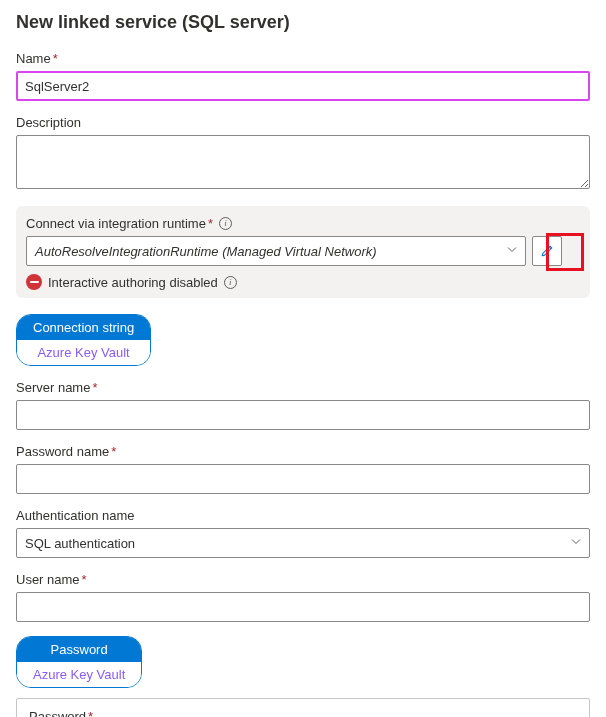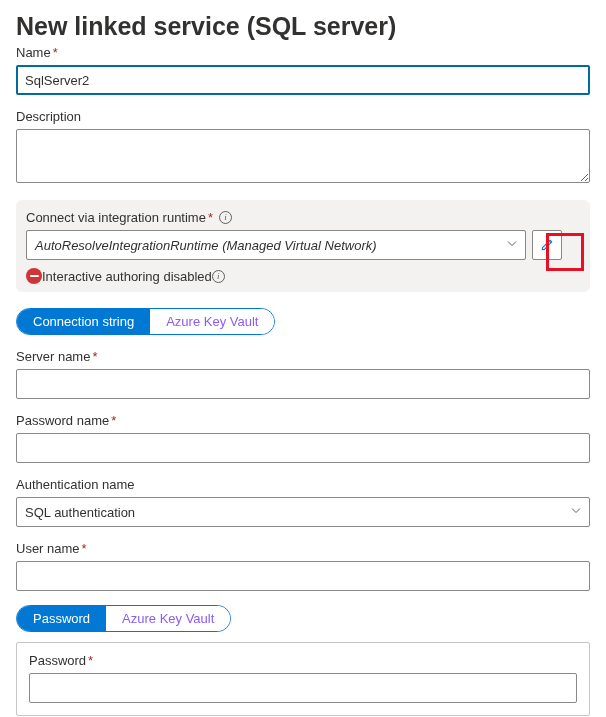--- a/index.html
+++ b/index.html
@@ -5,24 +5,24 @@
   * { box-sizing: border-box; margin: 0; padding: 0; }
   body {
     font-family: "Segoe UI", -apple-system, sans-serif;
     font-size: 13px;
     color: #323130;
     padding: 12px 16px;
     width: 606px;
     background: #fff;
   }
   .page-title {
-    font-size: 25px;
+    font-size: 18px;
     font-weight: 600;
     color: #323130;
-    margin-bottom: 4px;
+    margin-bottom: 18px;
   }
   .field { margin-bottom: 14px; }
   .field-label {
     display: block;
     font-size: 13px;
     color: #323130;
     margin-bottom: 5px;
   }
   .req { color: #a4262c; margin-left: 2px; }
   .text-input, .textarea, .select {
@@ -30,21 +30,21 @@
     border: 1px solid #8a8886;
     border-radius: 2px;
     padding: 5px 8px;
     font-size: 13px;
     font-family: inherit;
     color: #323130;
     background: #fff;
     outline: none;
   }
   .text-input { height: 30px; }
-  .text-input.focused { border: 2px solid #0369a1; padding: 4px 7px; }
+  .text-input.focused { border: 2px solid #d946ef; padding: 4px 7px; }
   .textarea { height: 54px; resize: both; }
   .select {
     height: 30px;
     appearance: none;
     background-image: none;
     position: relative;
   }
   .select-wrap { position: relative; width: 100%; }
   .select-wrap .chev {
     position: absolute;
@@ -79,21 +79,21 @@
     color: #0078d4;
   }
   .edit-highlight {
     position: absolute;
     border: 3px solid #e81123;
     pointer-events: none;
   }
   .status-row {
     display: flex;
     align-items: center;
-    gap: 0;
+    gap: 6px;
     margin-top: 8px;
     font-size: 13px;
     color: #323130;
   }
   .blocked-icon {
     width: 16px; height: 16px;
     border-radius: 50%;
     background: #d13438;
     display: flex;
     align-items: center;
@@ -119,20 +119,21 @@
     line-height: 1;
   }
   .info-icon::before { content: 'i'; }
   .pill-group {
     display: flex;
     border: 1px solid #0078d4;
     border-radius: 15px;
     overflow: hidden;
     width: fit-content;
     margin-bottom: 14px;
+    flex-direction: column;
   }
   .pill {
     padding: 5px 16px;
     font-size: 13px;
     cursor: pointer;
     background: #fff;
     color: #8b5cf6;
     border: none;
   }
   .pill.active { background: #0078d4; color: #fff; }

